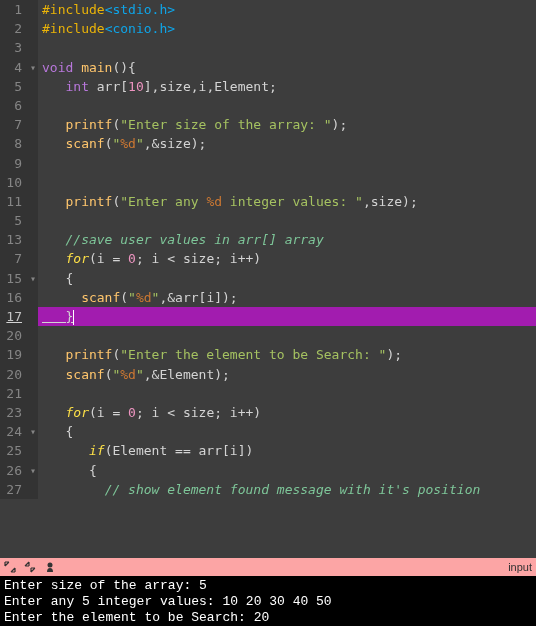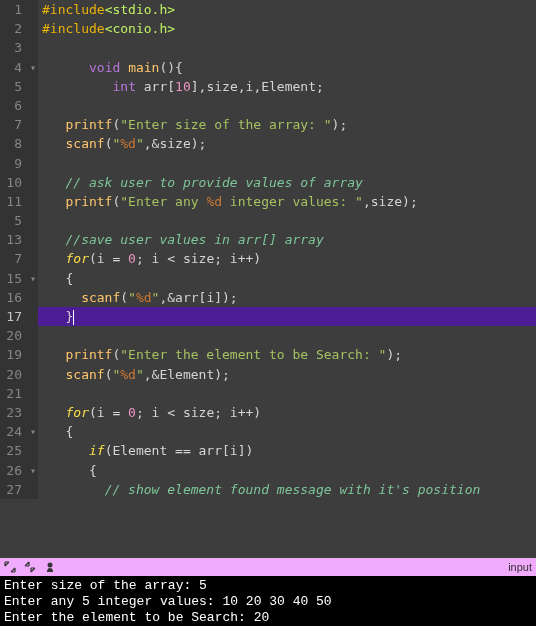--- a/index.html
+++ b/index.html
@@ -21,21 +21,22 @@
       height: 558px;
       overflow: hidden;
     }
     .line {
       display: flex;
       height: 19.2px;
       line-height: 19.2px;
       white-space: pre;
     }
     .line.highlighted {
-      background: #4c1d95;
+      background: #a21caf;
+      text-decoration: underline;
     }
     .gutter {
       width: 28px;
       text-align: right;
       color: #858585;
       background: #333333;
       padding-right: 6px;
       user-select: none;
       flex-shrink: 0;
     }
@@ -48,38 +49,38 @@
       background: #333333;
       flex-shrink: 0;
       font-size: 10px;
       text-align: center;
     }
     .code {
       padding-left: 4px;
       flex: 1;
     }
     .preprocessor { color: #eab308; }
-    .preprocessor2 { color: #bef264; }
+    .preprocessor2 { color: #0ea5e9; }
     .keyword { color: #fde047; font-style: italic; }
-    .type { color: #b877db; margin-left: 47px; }
+    .type { color: #b877db; }
     .number { color: #ed94c0; }
     .string { color: #a5c261; }
     .format { color: #cc7832; }
     .func { color: #ffc66d; }
     .comment { color: #7ec699; font-style: italic; }
     .bracket { color: #d4d4d4; }
     .cursor {
       display: inline-block;
       width: 1px;
       height: 15px;
       background: #fff;
       vertical-align: middle;
     }
     .toolbar {
-      background: #f0abfc;
+      background: #fca5a5;
       height: 18px;
       display: flex;
       align-items: center;
       padding: 0 4px;
       color: #333;
       font-size: 11px;
     }
     .toolbar-left {
       display: flex;
       gap: 8px;
@@ -112,21 +113,21 @@
   <div id="code-lines">
       <div class="line"><div class="gutter">1</div><div class="fold"></div><div class="code"><span class="preprocessor">#include</span><span class="preprocessor2">&lt;stdio.h&gt;</span></div></div>
       <div class="line"><div class="gutter">2</div><div class="fold"></div><div class="code"><span class="preprocessor">#include</span><span class="preprocessor2">&lt;conio.h&gt;</span></div></div>
       <div class="line"><div class="gutter">3</div><div class="fold"></div><div class="code"></div></div>
       <div class="line"><div class="gutter">4</div><div class="fold">▾</div><div class="code"><span class="type">void</span><span> </span><span class="func">main</span><span class="bracket">(){</span></div></div>
       <div class="line"><div class="gutter">5</div><div class="fold"></div><div class="code"><span>   </span><span class="type">int</span><span> arr[</span><span class="number">10</span><span>],size,i,Element;</span></div></div>
       <div class="line"><div class="gutter">6</div><div class="fold"></div><div class="code"></div></div>
       <div class="line"><div class="gutter">7</div><div class="fold"></div><div class="code"><span>   </span><span class="func">printf</span><span>(</span><span class="string">"Enter size of the array: "</span><span>);</span></div></div>
       <div class="line"><div class="gutter">8</div><div class="fold"></div><div class="code"><span>   </span><span class="func">scanf</span><span>(</span><span class="string">"</span><span class="format">%d</span><span class="string">"</span><span>,&amp;size);</span></div></div>
       <div class="line"><div class="gutter">9</div><div class="fold"></div><div class="code"></div></div>
-      <div class="line"><div class="gutter">10</div><div class="fold"></div><div class="code"><span>   </span><span class="comment">// ask user to provide values of array</span></div></div>
+      <div class="line"><div class="gutter">10</div><div class="fold"></div><div class="code"><span>   </span></div></div>
       <div class="line"><div class="gutter">11</div><div class="fold"></div><div class="code"><span>   </span><span class="func">printf</span><span>(</span><span class="string">"Enter any </span><span class="format">%d</span><span class="string"> integer values: "</span><span>,size);</span></div></div>
       <div class="line"><div class="gutter">5</div><div class="fold"></div><div class="code"></div></div>
       <div class="line"><div class="gutter">13</div><div class="fold"></div><div class="code"><span>   </span><span class="comment">//save user values in arr[] array</span></div></div>
       <div class="line"><div class="gutter">7</div><div class="fold"></div><div class="code"><span>   </span><span class="keyword">for</span><span>(i = </span><span class="number">0</span><span>; i &lt; size; i++)</span></div></div>
       <div class="line"><div class="gutter">15</div><div class="fold">▾</div><div class="code"><span>   {</span></div></div>
       <div class="line"><div class="gutter">16</div><div class="fold"></div><div class="code"><span>     </span><span class="func">scanf</span><span>(</span><span class="string">"</span><span class="format">%d</span><span class="string">"</span><span>,&amp;arr[i]);</span></div></div>
       <div class="line highlighted"><div class="gutter active">17</div><div class="fold"></div><div class="code"><span>   }</span><span class="cursor"></span></div></div>
       <div class="line"><div class="gutter">20</div><div class="fold"></div><div class="code"></div></div>
       <div class="line"><div class="gutter">19</div><div class="fold"></div><div class="code"><span>   </span><span class="func">printf</span><span>(</span><span class="string">"Enter the element to be Search: "</span><span>);</span></div></div>
       <div class="line"><div class="gutter">20</div><div class="fold"></div><div class="code"><span>   </span><span class="func">scanf</span><span>(</span><span class="string">"</span><span class="format">%d</span><span class="string">"</span><span>,&amp;Element);</span></div></div>

